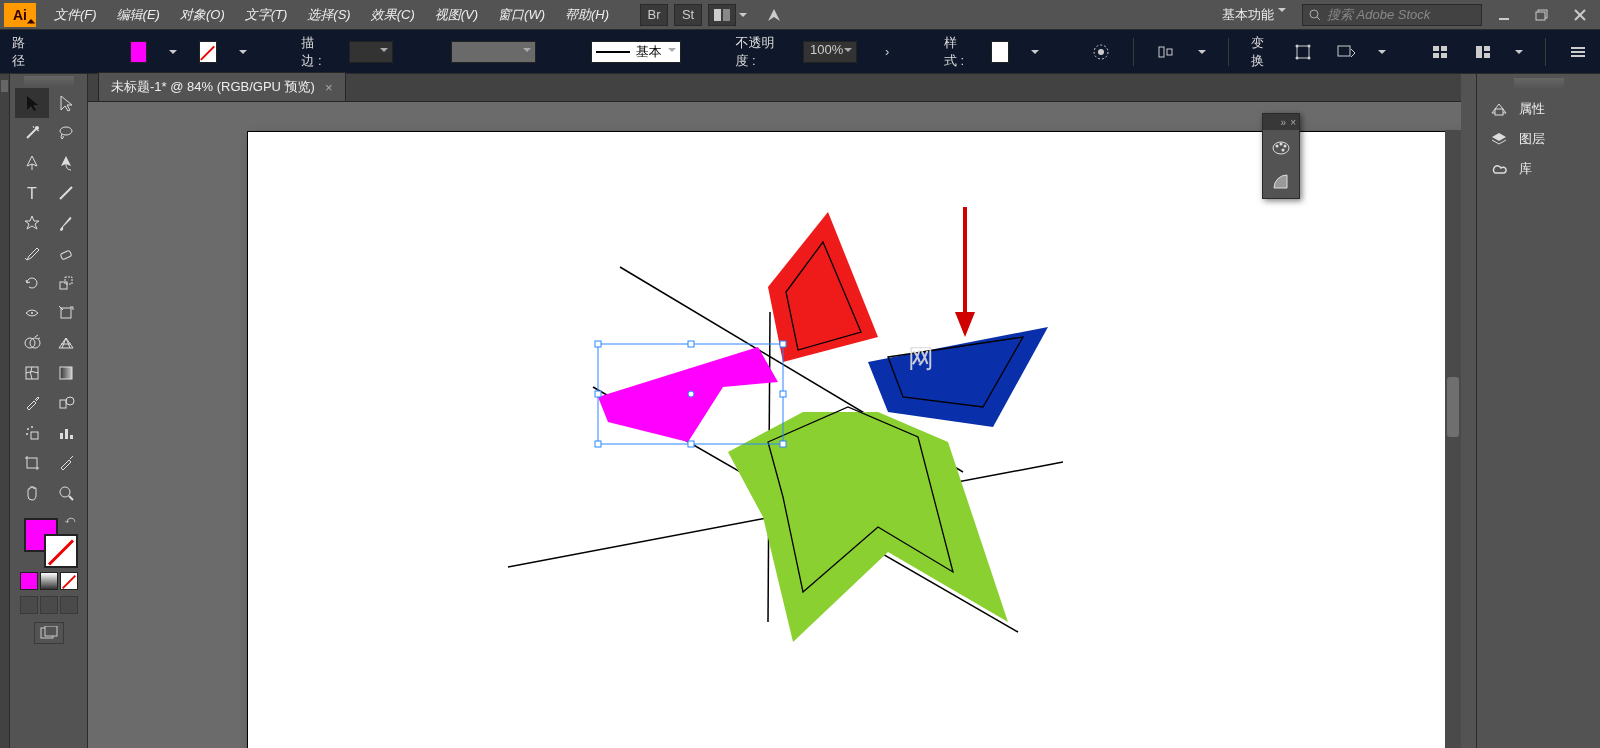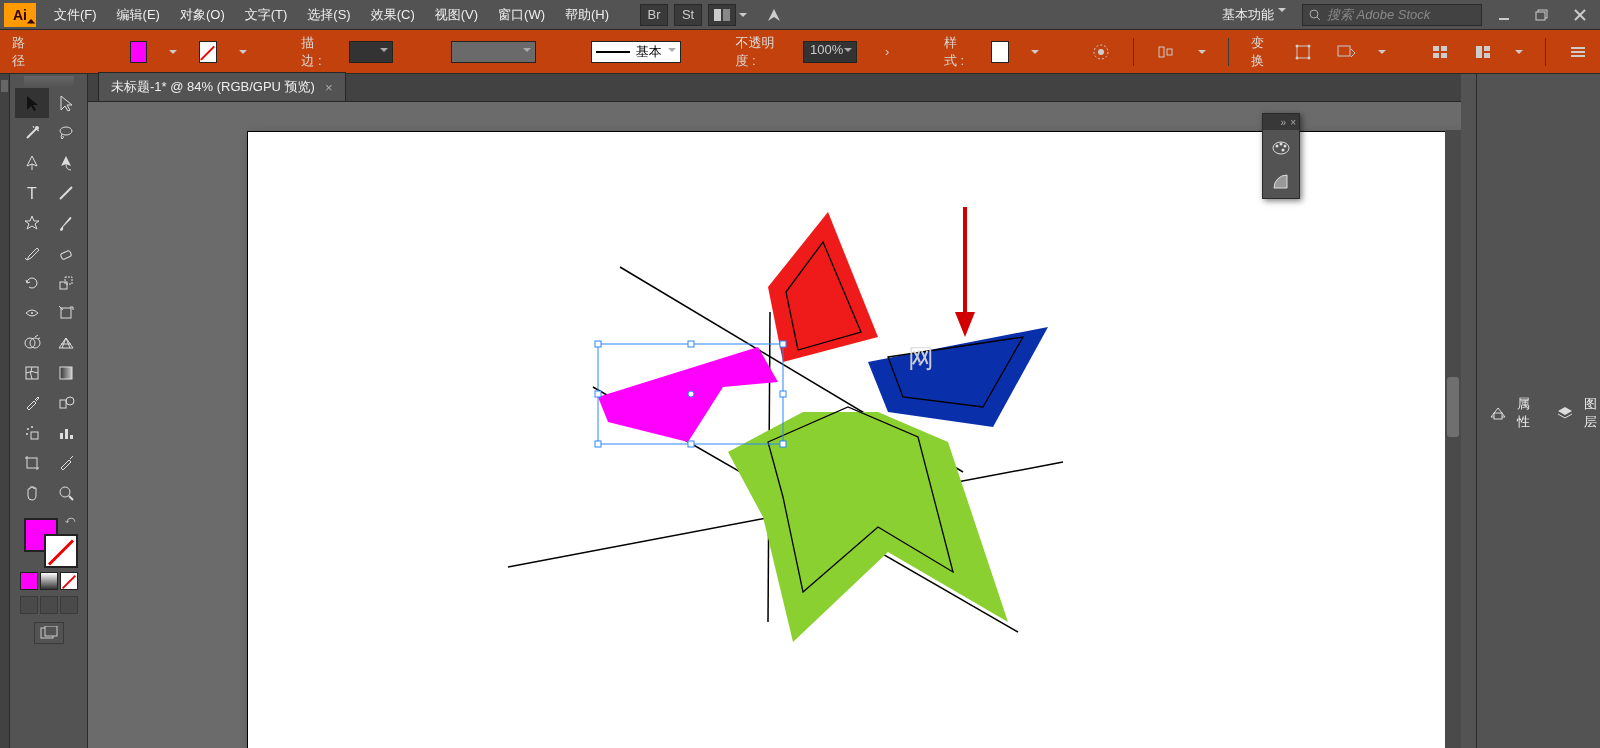--- a/index.html
+++ b/index.html
@@ -2,30 +2,30 @@
 <html><head>
 <meta charset="utf-8">
 <style>
   * { margin: 0; padding: 0; box-sizing: border-box; font-family: "Microsoft YaHei", sans-serif; }
   body { background: #535353; width: 1600px; height: 748px; overflow: hidden; color: #ccc; font-size: 13px; }
   
   
   .menubar { height: 30px; background: #535353; display: flex; align-items: center; padding: 0 4px; border-bottom: 1px solid #2a2a2a; }
   .ai-logo { width: 32px; height: 24px; background: #ff9a00; color: #330000; font-weight: bold; display: flex; align-items: center; justify-content: center; font-size: 14px; margin-right: 8px; position: relative; }
   .ai-logo::after { content: ""; position: absolute; right: 2px; bottom: 2px; border: 3px solid transparent; border-top-color: #330000; border-left-color: #330000; width: 0; height: 0; transform: rotate(45deg) translate(1px,1px);}
-  .menu-item { padding: 0 10px; color: #eee; cursor: default; line-height: 30px; }
+  .menu-item { padding: 0 10px; color: #eee; cursor: default; line-height: 30px; font-style: italic; }
   .menu-spacer { flex: 1; }
   .menu-iconbtn { width: 28px; height: 22px; margin: 0 3px; background: #3a3a3a; border: 1px solid #2a2a2a; display: inline-flex; align-items: center; justify-content: center; }
   .menu-right { display: flex; align-items: center; gap: 6px; }
   .workspace-sel { color: #eee; padding: 0 10px; display: flex; align-items: flex-start; gap: 4px; }
   .search-stock { background: #424242; border: 1px solid #2a2a2a; height: 22px; width: 180px; display: flex; align-items: center; padding: 0 6px; color: #888; font-style: italic; gap: 6px;}
   .win-btn { width: 32px; height: 22px; display: flex; align-items: center; justify-content: center; color: #ccc; }
   
   
-  .controlbar { height: 44px; background: #c2410c; display: flex; align-items: center; padding: 0 12px; border-bottom: 1px solid #2a2a2a; gap: 22px; }
+  .controlbar { height: 44px; background: #0f172a; display: flex; align-items: center; padding: 0 12px; border-bottom: 1px solid #2a2a2a; gap: 22px; }
   .ctrl-label { color: #ddd; }
   .swatch { width: 22px; height: 22px; border: 1px solid #222; }
   .swatch-fill { background: #ff00ff; }
   .swatch-stroke { background: #fff; position: relative; }
   .swatch-stroke::after { content:""; position:absolute; left:-2px; right:-2px; top:50%; height:2px; background:#e00; transform:rotate(-45deg);}
   .stroke-weight { background:#333; border:1px solid #222; width:50px; height:22px; color:#ccc; padding:0 18px 0 4px; position:relative; }
   .dd::after { content:""; position:absolute; right:4px; top:50%; transform:translateY(-50%); border:4px solid transparent; border-top-color:#aaa;}
   .long-dd { background:#6a6a6a; border:1px solid #222; width:110px; height:22px; position:relative; }
   .brush-dd { background:#fff; border:1px solid #222; width:110px; height:22px; position:relative; display:flex; align-items:center; justify-content:flex-end; color:#000; padding:0 18px 0 4px;}
   .brush-line { flex:1; height:2px; background:#000; margin-right:6px;}
@@ -65,21 +65,21 @@
   .doctab .x { color:#aaa; }
   .canvas-wrap { flex:1; background:#6b6b6b; position:relative; overflow:hidden;}
   .artboard { position:absolute; left:160px; top:30px; width:1290px; height:640px; background:#fff; box-shadow:0 0 0 1px #000, 4px 4px 10px rgba(0,0,0,.4);}
   
   
   .minipanel { position:absolute; right:300px; top:113px; width:38px; background:#535353; border:1px solid #2a2a2a; box-shadow:2px 2px 6px rgba(0,0,0,.5);}
   .minipanel .hdr { height:16px; background:#383838; display:flex; align-items:center; justify-content:flex-end; padding:0 3px; gap:4px; color:#aaa; font-size:10px;}
   .minipanel .mp-btn { width:36px; height:34px; display:flex; align-items:center; justify-content:center; color:#ddd;}
   
   
-  .rightpanel { width:124px; background:#535353; border-left:1px solid #2a2a2a; display:flex; padding-top:4px;margin-left:15px;}
+  .rightpanel { width:124px; background:#535353; border-left:1px solid #2a2a2a; display:flex; flex-direction:column; padding-top:4px;margin-left:15px;}
   .rightgrip { align-self:center; width:50px; height:10px; background:linear-gradient(#666,#555); margin-bottom:6px;}
   .rp-item { display:flex; align-items:center; gap:10px; padding:6px 12px; color:#eee;}
   .rp-icon { width:20px; height:18px; display:flex; align-items:center; justify-content:center;}
   
   
   .vscroll { position:absolute; right:0; top:28px; bottom:0; width:16px; background:#4a4a4a;}
   .vthumb { position:absolute; left:2px; right:2px; top:40%; height:60px; background:#6f6f6f; border-radius:3px;}
   
   .chev-down { display:inline-block; border:4px solid transparent; border-top-color:#ccc; transform:translateY(2px);}
   

